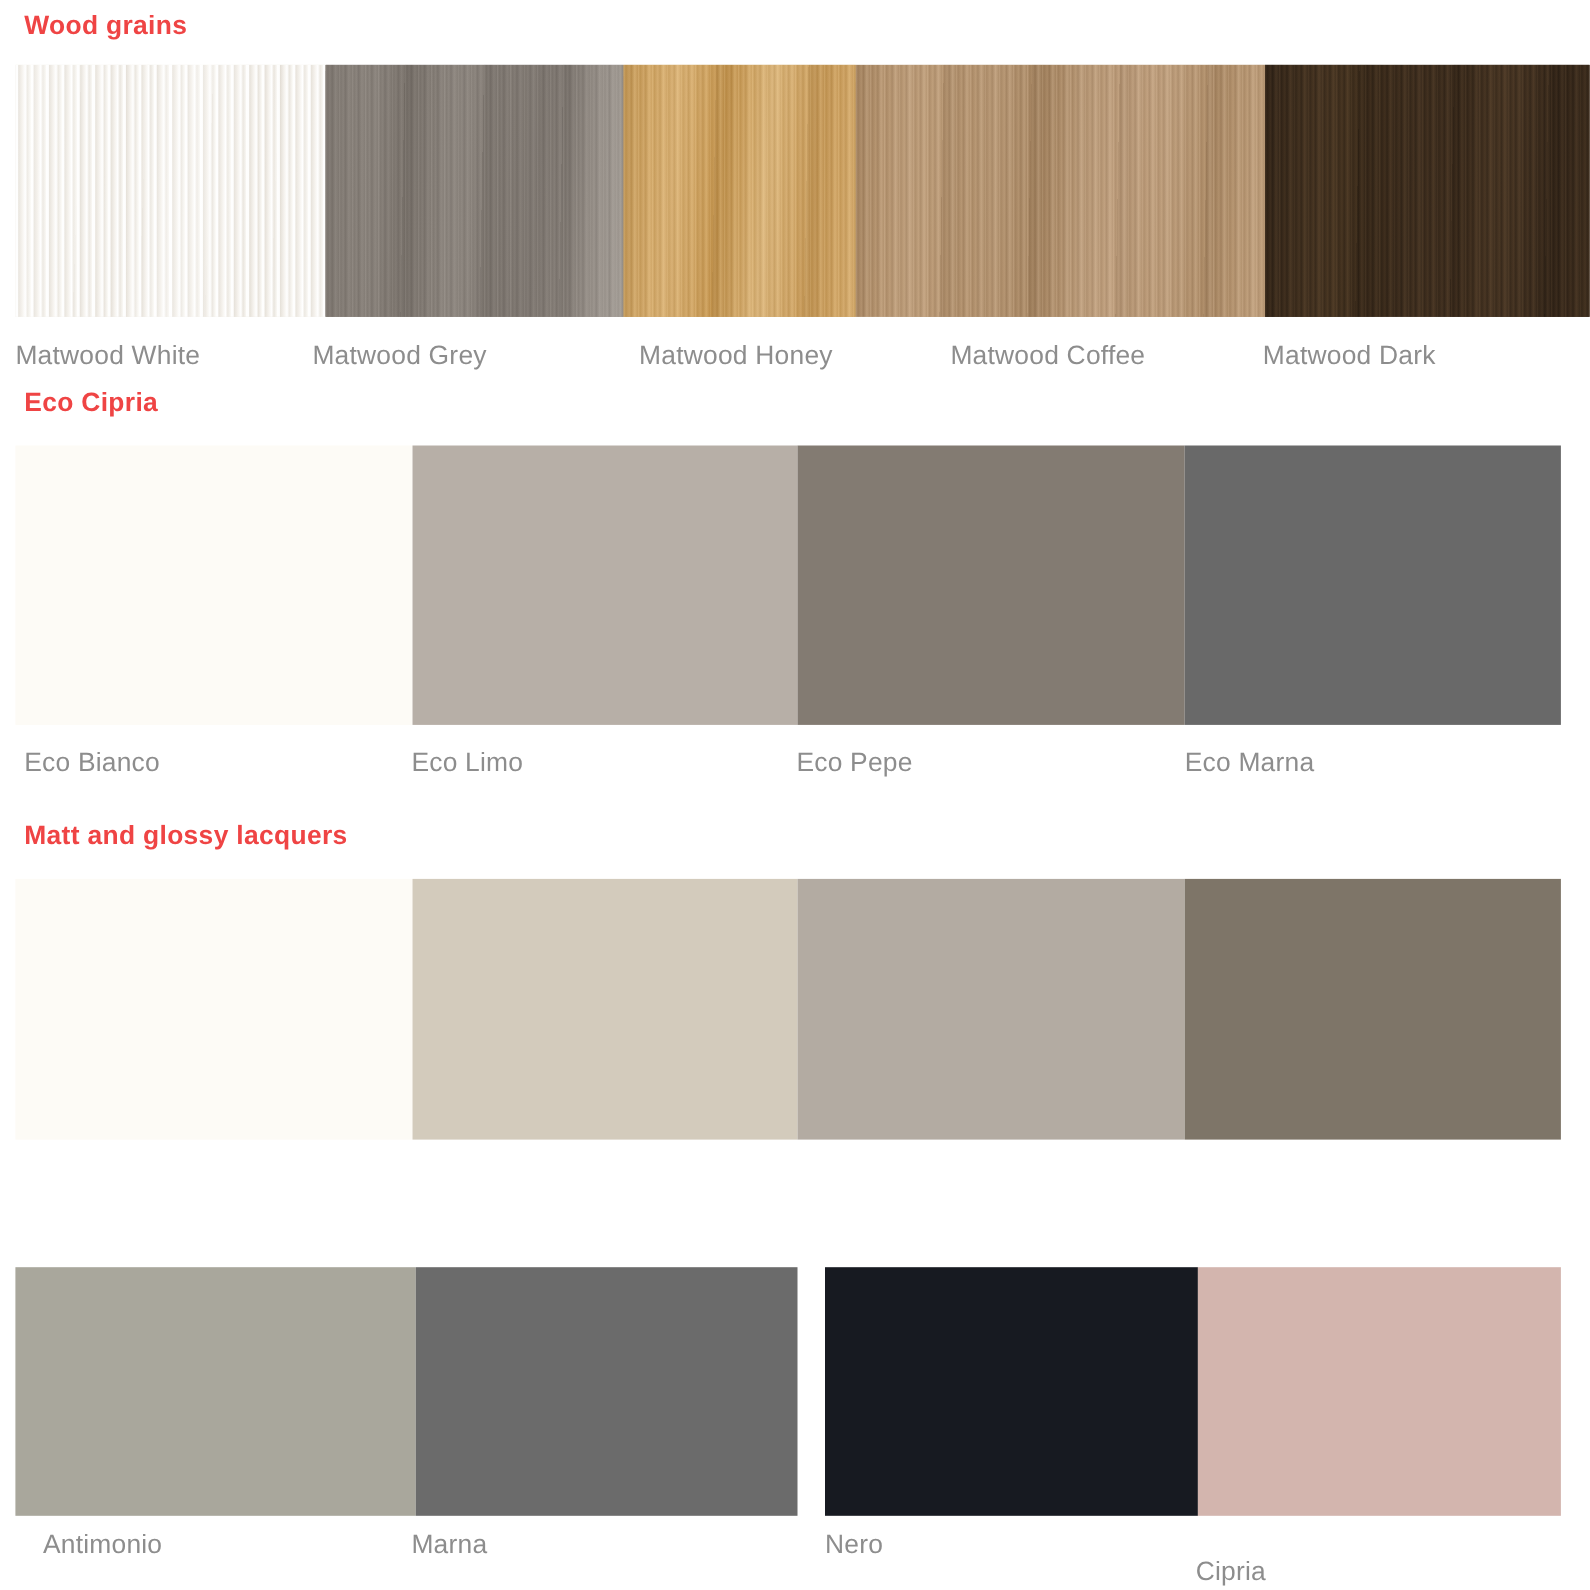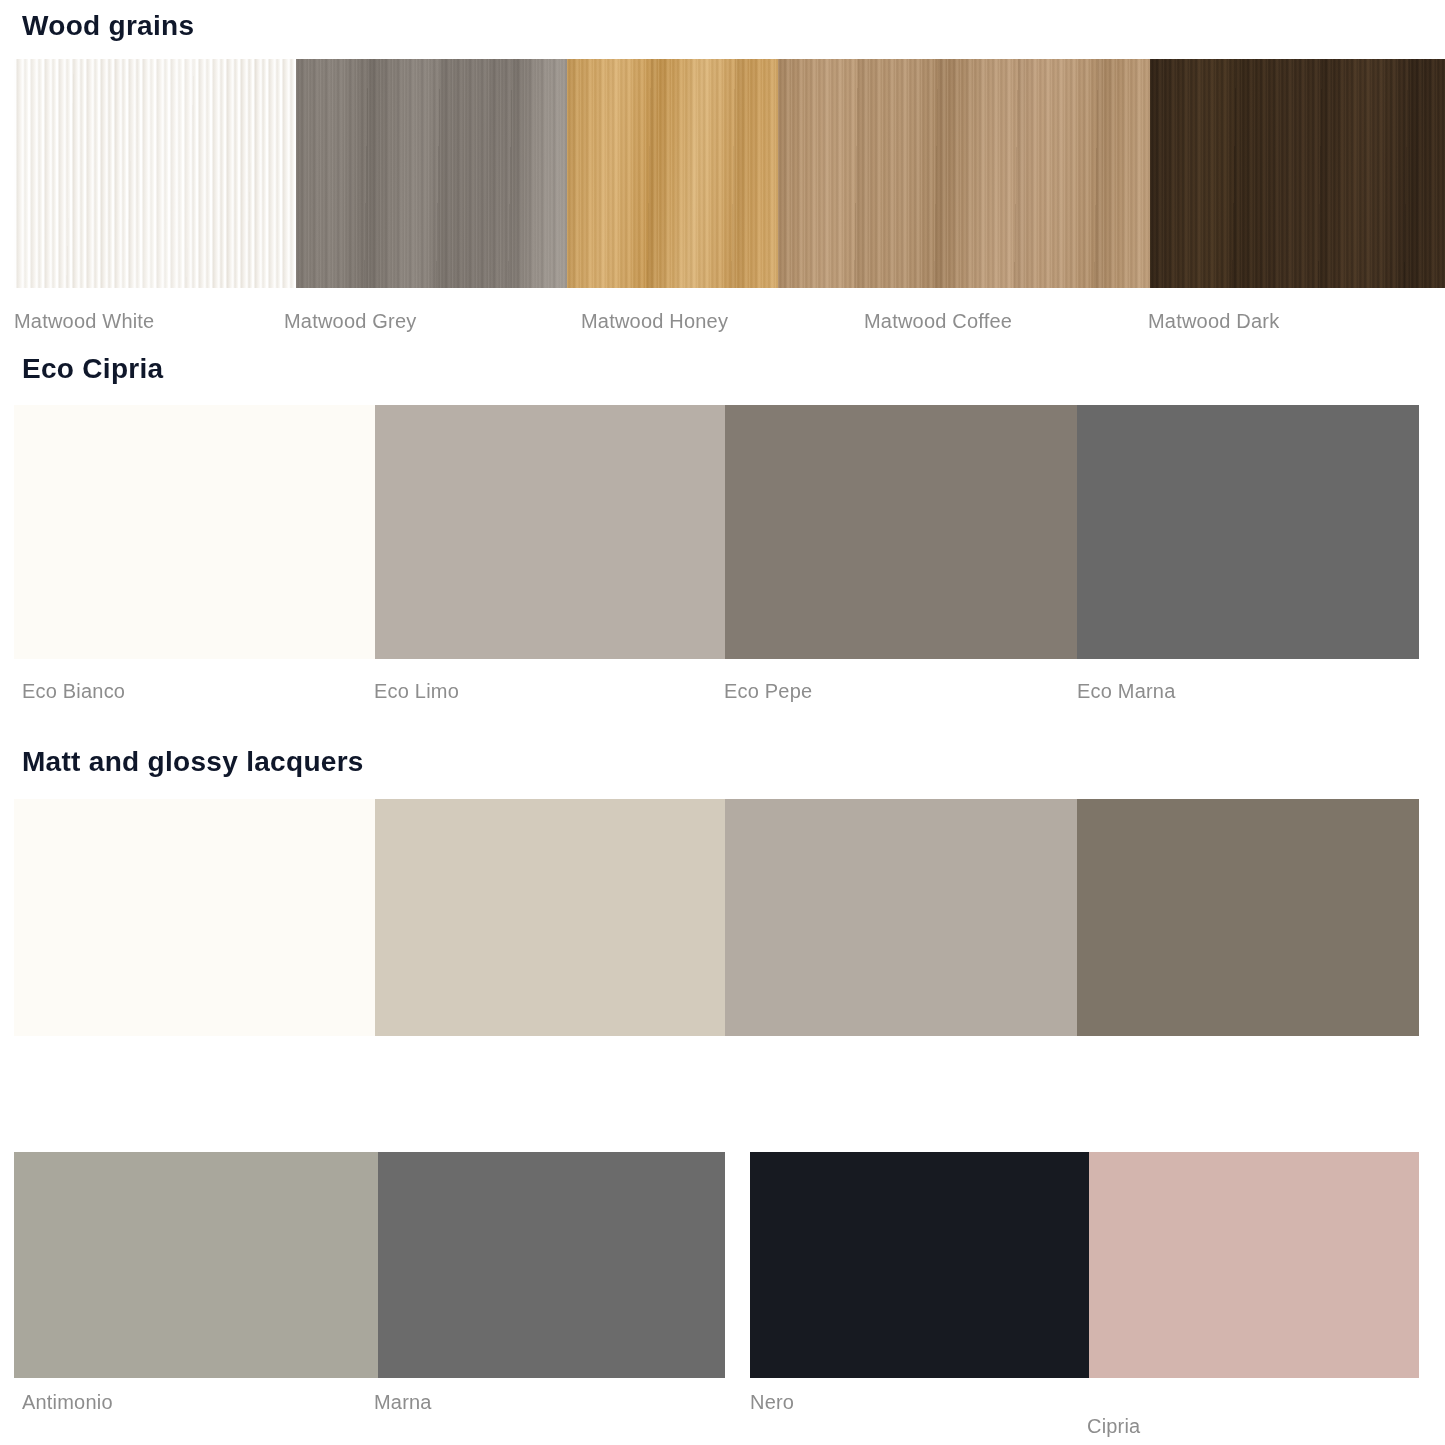--- a/index.html
+++ b/index.html
@@ -12,24 +12,24 @@
     width: 1445px;
     height: 1445px;
     font-family: "Liberation Sans", sans-serif;
     overflow: hidden;
   }
 
   .page { position: relative; width: 1445px; height: 1445px; }
 
   .section-title {
     font-family: "Liberation Sans", sans-serif;
-    font-size: 28px;
+    font-size: 24px;
     font-weight: 700;
     letter-spacing: 0.3px;
-    color: #0f172a;
+    color: #ef4444;
     margin: 0;
     padding: 0 0 0 22px;
     line-height: 1;
   }
 
   .swatch-row {
     display: flex;
     width: 100%;
     position: relative;
   }
@@ -41,21 +41,21 @@
   }
 
   .labels-row {
     position: relative;
     width: 100%;
     height: 44px;
   }
   .swatch-label {
     position: absolute;
     top: 10px;
-    font-size: 20px;
+    font-size: 24px;
     color: #8d8d8d;
     font-family: "Liberation Sans", sans-serif;
     white-space: nowrap;
     letter-spacing: 0.2px;
   }
 
   
   .wood {
     background-repeat: repeat;
   }
@@ -174,19 +174,19 @@
     <div class="swatch" style="width:364px;background:#a9a79c;"></div>
     <div class="swatch" style="width:347px;background:#6b6b6b;"></div>
   </div>
 
   <div class="swatch-row" style="position:absolute;left:750px;top:1152px;width:669px;height:226px;">
     <div class="swatch" style="width:339px;background:#171a21;"></div>
     <div class="swatch" style="width:330px;background:#d3b5ae;"></div>
   </div>
 
   <div class="labels-row" style="position:absolute;left:0;top:1381px;width:1445px;">
-    <span class="swatch-label" style="left:22px;">Antimonio</span>
+    <span class="swatch-label" style="left:39px;">Antimonio</span>
     <span class="swatch-label" style="left:374px;">Marna</span>
     <span class="swatch-label" style="left:750px;">Nero</span>
     <span class="swatch-label" style="left:1087px;margin-top:24px;">Cipria</span>
   </div>
 
 </div>
 
 </body></html>

